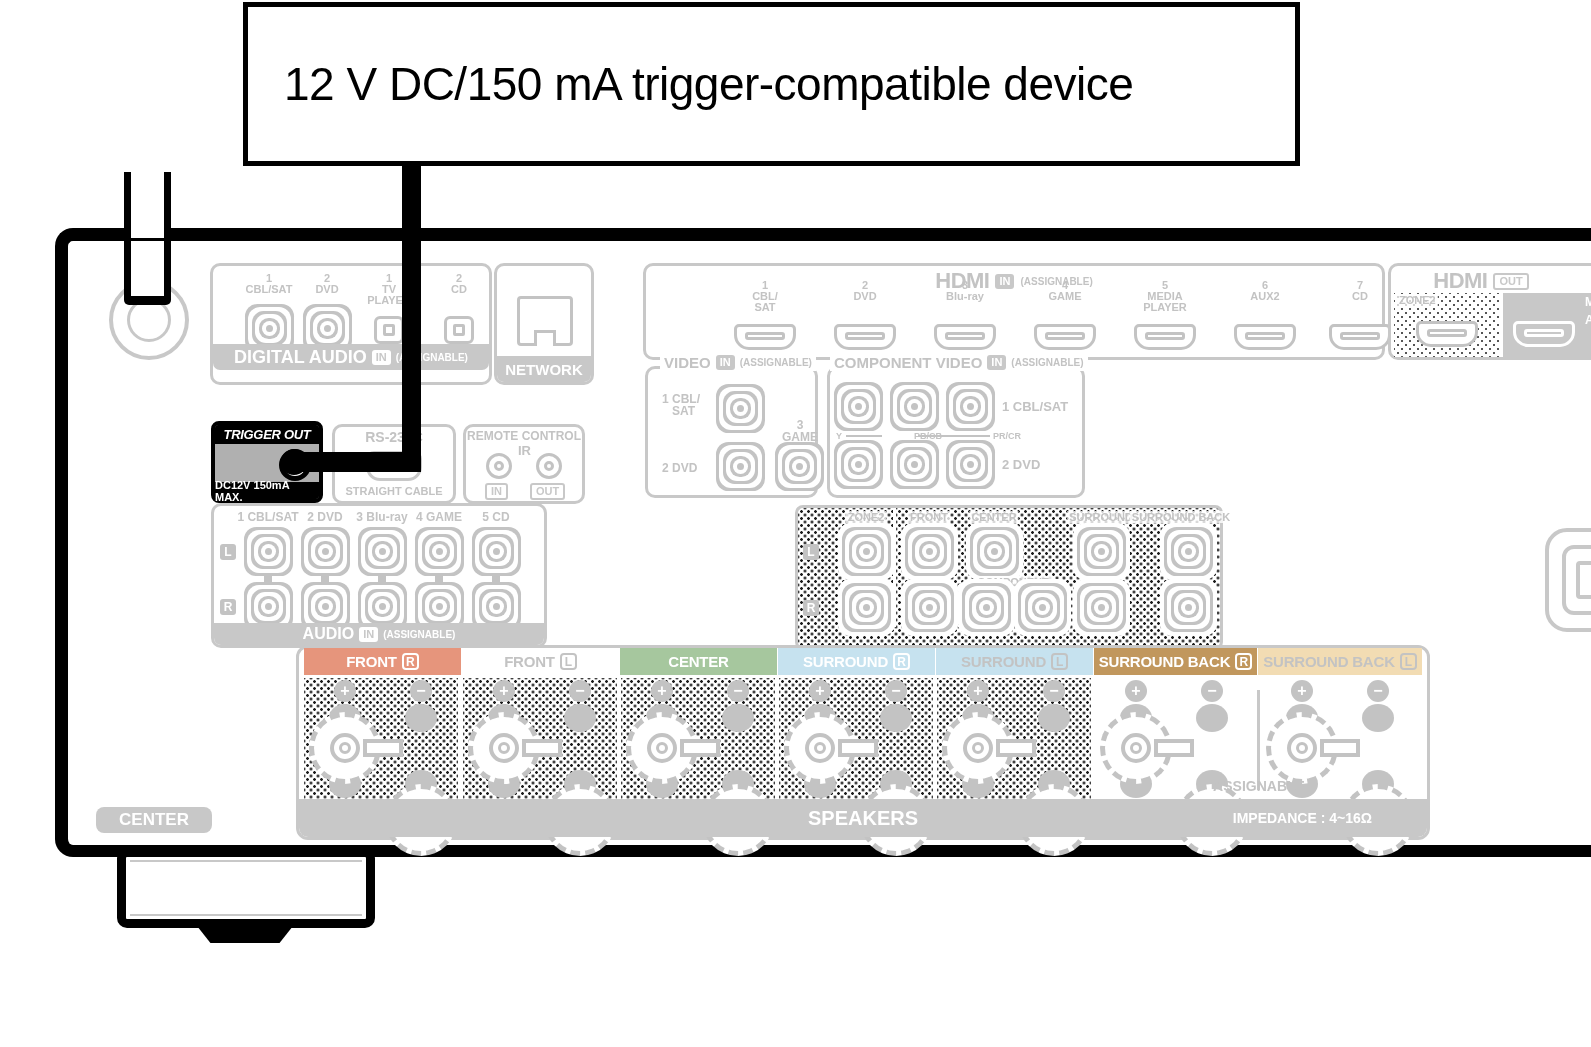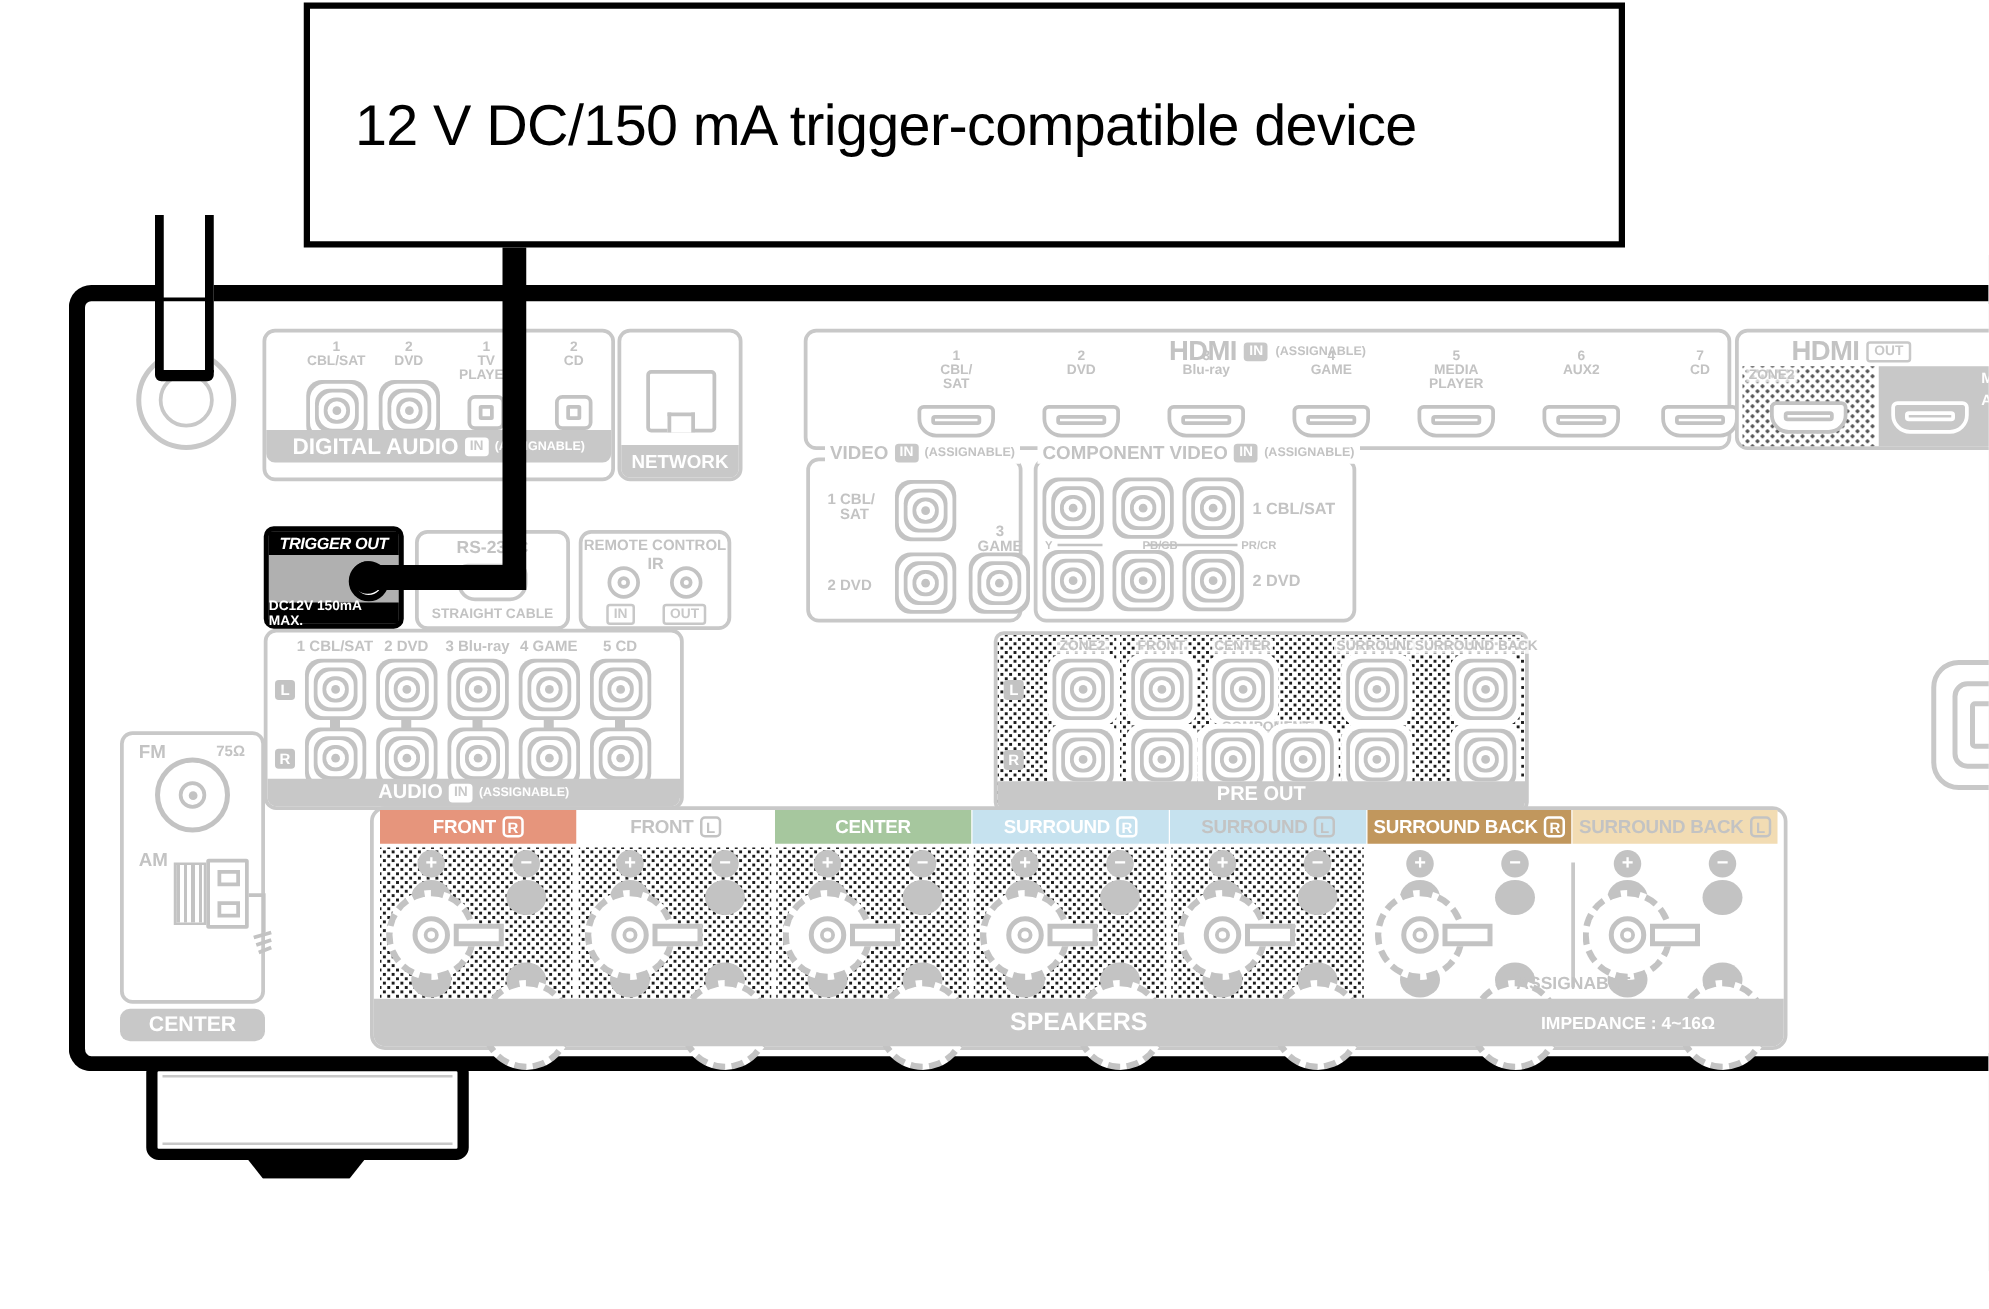--- a/index.html
+++ b/index.html
@@ -273,40 +273,20 @@
     <div class="abs rca" style="left:165px;top:97px;"></div>
     <div class="abs rca" style="left:222px;top:97px;"></div>
     <div class="abs rca" style="left:279px;top:97px;"></div>
     <div class="abs gbar" style="left:0;bottom:0;width:330px;height:22px;border-radius:0 0 7px 7px;font-size:16px;gap:5px;">
       <span>AUDIO</span>
       <span class="badge onbar">IN</span>
       <span style="font-size:10px;">(ASSIGNABLE)</span>
     </div>
   </div>
 
-  <div class="abs gbox" style="left:96px;top:585px;width:116px;height:218px;">
-    <span class="abs g" style="left:12px;top:5px;font-size:15px;">FM</span>
-    <span class="abs g" style="left:74px;top:6px;font-size:12px;">75Ω</span>
-    <div class="abs" style="left:25px;top:18px;width:60px;height:60px;border:4px solid #c3c3c3;border-radius:50%;box-sizing:border-box;display:flex;align-items:center;justify-content:center;">
-      <div style="width:22px;height:22px;border:3px solid #c3c3c3;border-radius:50%;box-sizing:border-box;display:flex;align-items:center;justify-content:center;">
-        <div style="width:7px;height:7px;background:#c3c3c3;border-radius:50%;"></div>
-      </div>
-    </div>
-    <span class="abs g" style="left:12px;top:92px;font-size:15px;">AM</span>
-    <div class="abs" style="left:40px;top:102px;width:26px;height:50px;border:2px solid #c3c3c3;box-sizing:border-box;
-                background:repeating-linear-gradient(90deg,#c3c3c3 0 3px,#fff 3px 6px);"></div>
-    <div class="abs" style="left:66px;top:99px;width:34px;height:56px;border:3px solid #c3c3c3;box-sizing:border-box;border-radius:2px;">
-      <div style="position:absolute;left:6px;top:6px;width:18px;height:13px;border:3px solid #c3c3c3;box-sizing:border-box;"></div>
-      <div style="position:absolute;left:6px;top:31px;width:18px;height:13px;border:3px solid #c3c3c3;box-sizing:border-box;"></div>
-    </div>
-    <svg class="abs" style="left:98px;top:118px;" width="36" height="60" viewBox="0 0 36 60">
-      <path d="M2 10 L14 10 L14 40" stroke="#c3c3c3" stroke-width="3" fill="none"></path>
-      <path d="M6 44 L20 40 M8 50 L20 46 M10 56 L20 52" stroke="#c3c3c3" stroke-width="3" fill="none"></path>
-    </svg>
-  </div>
   <div class="abs gbar" style="left:96px;top:807px;width:116px;height:26px;border-radius:8px;font-size:17px;">
     <span>CENTER</span>
   </div>
 
   <div class="abs hatch" style="left:795px;top:505px;width:428px;height:145px;border:3px solid #c8c8c8;border-radius:8px;box-sizing:border-box;">
     <div class="abs" style="left:95px;top:0;width:3px;height:119px;background:#fff;"></div>
     <span class="abs g tx" style="left:68px;top:3px;font-size:11px;background:rgba(255,255,255,.8);padding:0 2px;white-space:nowrap;">ZONE2</span>
     <span class="abs g tx" style="left:131px;top:3px;font-size:11px;background:rgba(255,255,255,.8);padding:0 2px;white-space:nowrap;">FRONT</span>
     <span class="abs g tx" style="left:196px;top:3px;font-size:11px;background:rgba(255,255,255,.8);padding:0 2px;white-space:nowrap;">CENTER</span>
     <span class="abs g tx" style="left:303px;top:3px;font-size:11px;background:rgba(255,255,255,.8);padding:0 2px;white-space:nowrap;">SURROUND</span>
@@ -324,23 +304,20 @@
     <div class="abs rca wbase" style="left:128px;top:96px;"></div>
     <div class="abs rca wbase" style="left:193px;top:40px;"></div>
     <span class="abs g tx" style="left:215px;top:68px;font-size:11px;background:rgba(255,255,255,.85);padding:0 3px;white-space:nowrap;">COMPONENT</span>
     <span class="abs g tx" style="left:215px;top:80px;font-size:11px;letter-spacing:4px;">1 2</span>
     <div class="abs rca wbase" style="left:185px;top:96px;"></div>
     <div class="abs rca wbase" style="left:241px;top:96px;"></div>
     <div class="abs rca wbase" style="left:300px;top:40px;"></div>
     <div class="abs rca wbase" style="left:300px;top:96px;"></div>
     <div class="abs rca wbase" style="left:387px;top:40px;"></div>
     <div class="abs rca wbase" style="left:387px;top:96px;"></div>
-    <div class="abs gbar" style="left:0;bottom:0;width:422px;height:22px;font-size:16px;border-radius:0 0 5px 5px;">
-      <span>PRE OUT</span>
-    </div>
   </div>
 
   <div class="abs" style="left:296px;top:645px;width:1134px;height:195px;border:3px solid #c8c8c8;border-radius:12px;box-sizing:border-box;background:#fff;">
 
     <div class="sp-label" style="left: 5px; width: 157px; background: rgb(230, 149, 124); color: rgb(255, 255, 255);">
       <span>FRONT</span>
         <span class="chbadge">R</span>
     </div>
     <div class="sp-label" style="left: 163px; width: 157px; background: rgb(255, 255, 255); color: rgb(195, 195, 195);">
       <span>FRONT</span>
@@ -519,18 +496,18 @@
     <div class="abs" style="left:64px;top:24px;width:32px;height:32px;background:#fff;border:5px solid #000;border-radius:50%;box-sizing:border-box;display:flex;align-items:center;justify-content:center;">
       <div style="width:12px;height:12px;border:3px solid #000;border-radius:50%;box-sizing:border-box;"></div>
     </div>
     <div class="black" style="position:absolute;left:0;bottom:0;width:104px;height:17px;display:flex;align-items:center;justify-content:center;color:#fff;font-weight:bold;font-size:11px;border-radius:0 0 3px 3px;">DC12V 150mA MAX.</div>
   </div>
 
   <div class="abs black" style="left:402px;top:166px;width:19px;height:306px;z-index:5;"></div>
   <div class="abs black" style="left:292px;top:452px;width:118px;height:20px;z-index:5;"></div>
   <div class="abs black" style="left:281px;top:449px;width:26px;height:26px;border-radius:50%;z-index:5;"></div>
 
-  <div class="abs" style="left:243px;top:2px;width:1057px;height:196px;border:5px solid #000;box-sizing:border-box;background:#fff;
+  <div class="abs" style="left:243px;top:2px;width:1057px;height:164px;border:5px solid #000;box-sizing:border-box;background:#fff;
               display:flex;align-items:center;z-index:6;">
     <span style="font-size:46px;color:#000;padding-left:36px;letter-spacing:-0.5px;">12 V DC/150 mA trigger-compatible device</span>
   </div>
 
 </div>
 
 </body></html>

